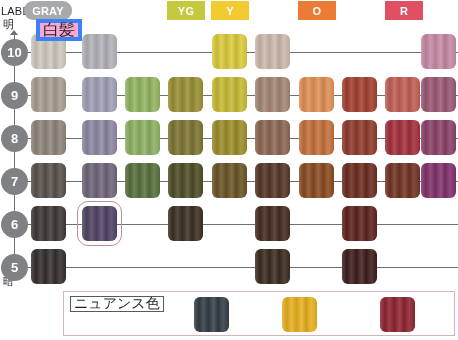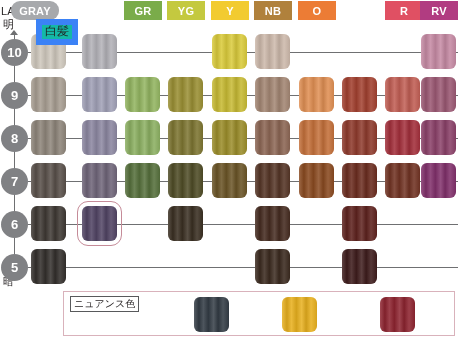--- a/index.html
+++ b/index.html
@@ -128,69 +128,66 @@
   }
   .swatch.sel-box {
     outline: 1px solid #c58b98;
     outline-offset: 4px;
   }
 
   
   #shiraga-box {
     position: absolute;
     left: 36px; top: 19px;
-    border: 6px solid #3b82f6;
-    background: #14b8a6;
+    border: 4px solid #3b82f6;
+    background: #f9a8d4;
     padding: 1px 3px 2px 3px;
-    font-size: 12px;
+    font-size: 16px;
     line-height: 11px;
     color: #231f20;
     font-family: "DejaVu Sans", sans-serif;
     z-index: 5;
   }
 
   
   #nuance-box {
     position: absolute;
     left: 63px; top: 291px;
     width: 392px; height: 45px;
     border: 1px solid #d9b2bb;
     background: #ffffff;
   }
   #nuance-label {
     position: absolute;
     left: 6px; top: 4px;
     border: 1px solid #58595b;
     background: #ffffff;
     padding: 1px 3px 2px 3px;
-    font-size: 10px;
+    font-size: 14px;
     line-height: 11px;
     color: #231f20;
     font-family: "DejaVu Sans", sans-serif;
   }
   .nuance-swatch {
     position: absolute;
     top: 5px;
     width: 35px; height: 35px;
     border-radius: 6px;
   }
 </style>
 </head>
 <body>
 
 <div id="header-row">
     <div class="hdr-cell hdr-label" style="left: 0px; width: 28px;">LABEL</div>
-    <div class="hdr-cell" style="left: 11px; width: 48px; background: rgb(167, 169, 172); border-radius: 9px;">GRAY</div>
-    <div class="hdr-cell" style="left: 124px; width: 38px; background: rgb(122, 172, 74);">GR</div>
+    <div class="hdr-cell" style="left: 24px; width: 48px; background: rgb(167, 169, 172); border-radius: 9px;">GRAY</div>
     <div class="hdr-cell" style="left: 167px; width: 38px; background: rgb(196, 201, 63);">YG</div>
     <div class="hdr-cell" style="left: 211px; width: 38px; background: rgb(242, 203, 48);">Y</div>
-    <div class="hdr-cell" style="left: 254px; width: 38px; background: rgb(176, 129, 60);">NB</div>
     <div class="hdr-cell" style="left: 298px; width: 38px; background: rgb(236, 124, 53);">O</div>
     <div class="hdr-cell" style="left: 385px; width: 38px; background: rgb(224, 80, 99);">R</div>
-    <div class="hdr-cell" style="left: 420px; width: 38px; background: rgb(177, 60, 129);">RV</div>
   </div>
 
 <div id="axis">
   <div id="axis-line"></div>
   <div class="axis-arrow-up"></div>
   <div class="axis-arrow-dn"></div>
   <div class="axis-word" id="axis-word-top">明</div>
   <div class="axis-word" id="axis-word-bottom">暗</div>
 <div class="axis-node" style="top: 21px;">10</div>
     <div class="axis-stub" style="top: 34px;"></div>

